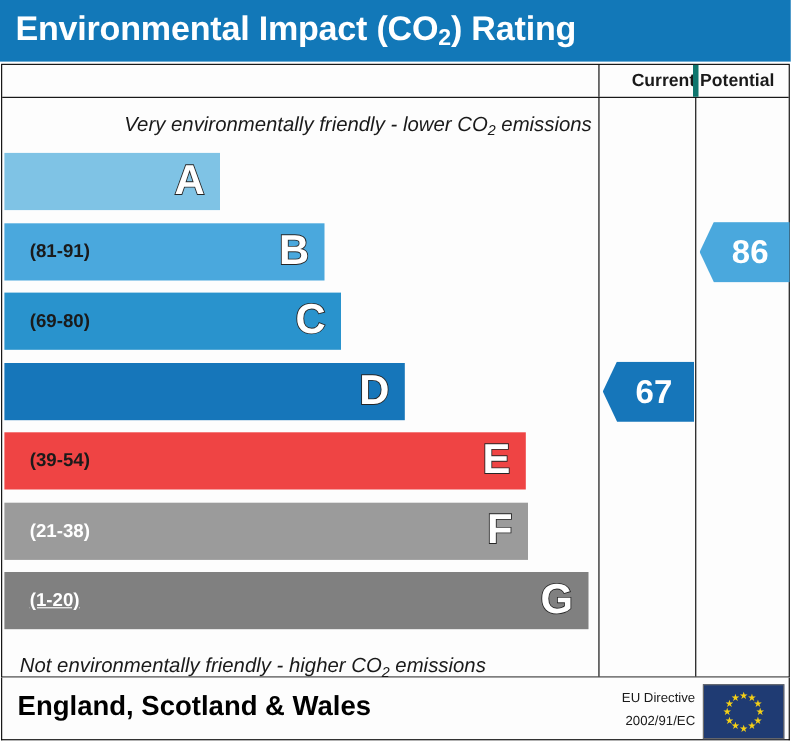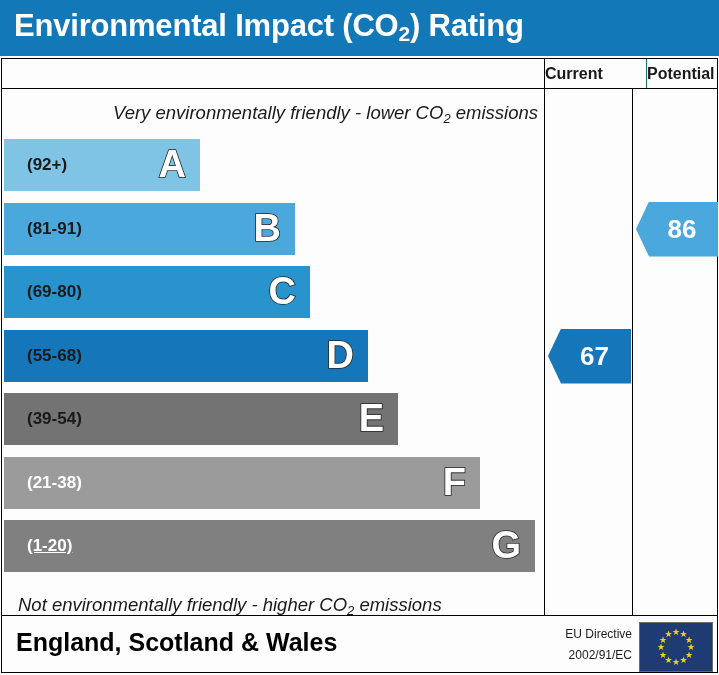--- a/index.html
+++ b/index.html
@@ -69,28 +69,28 @@
     width: 100%;
     height: 30px;
     border-bottom: 1px solid #000000;
     box-sizing: border-box;
   }
   .col-head {
     position: absolute;
     top: 0;
     height: 29px;
     line-height: 29px;
-    text-align: left;
+    text-align: right;
     font-size: 16px;
     font-weight: bold;
     color: #1a1a1a;
     box-sizing: border-box;
   }
   .col-head.current  { left: 542px; width: 88px; border-left: 1px solid #000000; }
-  .col-head.potential{ left: 644px; width: 74px; border-left: 1px solid #0f766e; }
+  .col-head.potential{ left: 628px; width: 74px; border-left: 5px solid #0f766e; }
 
   
   .vline {
     position: absolute;
     top: 30px;
     bottom: 0;
     width: 1px;
     background: #000000;
   }
   .vline.v1 { left: 542px; }
@@ -149,21 +149,21 @@
     -webkit-text-stroke: 1.6px #262626;
     paint-order: stroke fill;
   }
 
   
   .rating {
     position: absolute;
     height: 55px;
     line-height: 55px;
     text-align: center;
-    font-size: 26px;
+    font-size: 30px;
     font-weight: bold;
     color: #ffffff;
     clip-path: polygon(0% 50%, 13px 0%, 100% 0%, 100% 100%, 13px 100%);
     box-sizing: border-box;
     padding-left: 10px;
   }
 
   
   .footer {
     position: absolute;
@@ -232,36 +232,34 @@
     </div>
 
     <div class="vline v1"></div>
     <div class="vline v2"></div>
 
     <div class="bars-panel">
 
       <div class="caption top"><span>Very environmentally friendly - lower CO</span><span class="sub">2</span><span> emissions</span></div>
 
       <div class="band" id="band-0" style="top: 50px; width: 196px; background: rgb(127, 195, 229);">
-        <div class="range" style="color: rgb(26, 26, 26);">(92+)</div>
         <div class="letter">A</div>
       </div>
       <div class="band" id="band-1" style="top: 113.5px; width: 291px; background: rgb(74, 168, 221);">
         <div class="range" style="color: rgb(26, 26, 26);">(81-91)</div>
         <div class="letter">B</div>
       </div>
       <div class="band" id="band-2" style="top: 177px; width: 306px; background: rgb(41, 147, 205);">
         <div class="range" style="color: rgb(26, 26, 26);">(69-80)</div>
         <div class="letter">C</div>
       </div>
       <div class="band" id="band-3" style="top: 240.5px; width: 364px; background: rgb(22, 118, 186);">
-        <div class="range" style="color: rgb(26, 26, 26);">(55-68)</div>
         <div class="letter">D</div>
       </div>
-      <div class="band" id="band-4" style="top: 304px; width: 394px; background: #737373;">
+      <div class="band" id="band-4" style="top: 304px; width: 474px; background: #ef4444;">
         <div class="range" style="color: rgb(26, 26, 26);">(39-54)</div>
         <div class="letter">E</div>
       </div>
       <div class="band" id="band-5" style="top: 367.5px; width: 476px; background: rgb(155, 155, 155);">
         <div class="range" style="color: rgb(255, 255, 255);">(21-38)</div>
         <div class="letter">F</div>
       </div>
       <div class="band" id="band-6" style="top: 431px; width: 531px; background: rgb(128, 128, 128);">
         <div class="range" style="color: rgb(255, 255, 255); text-decoration: underline;">(1-20)</div>
         <div class="letter">G</div>

